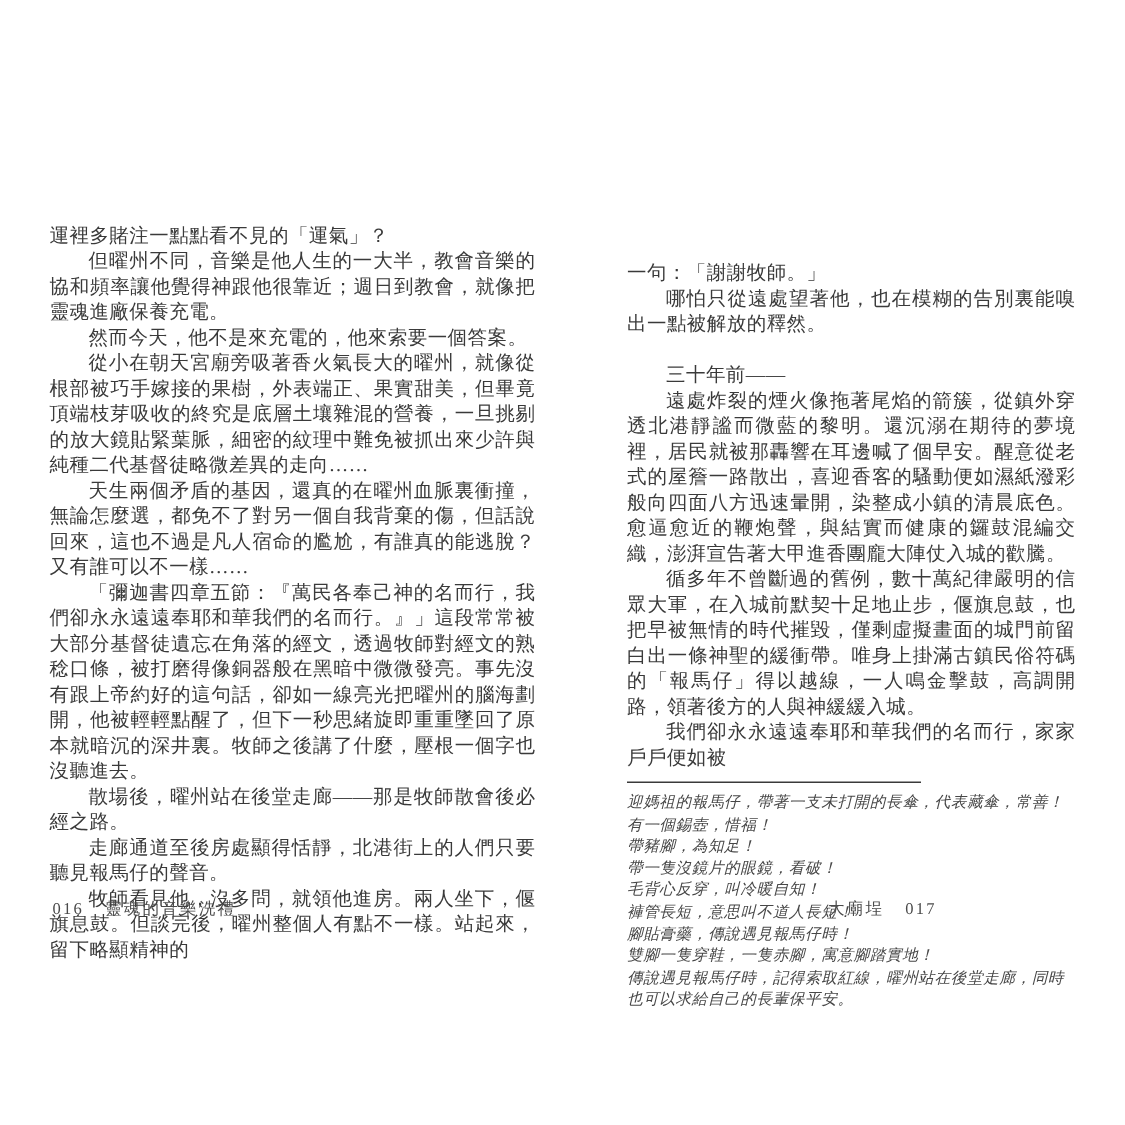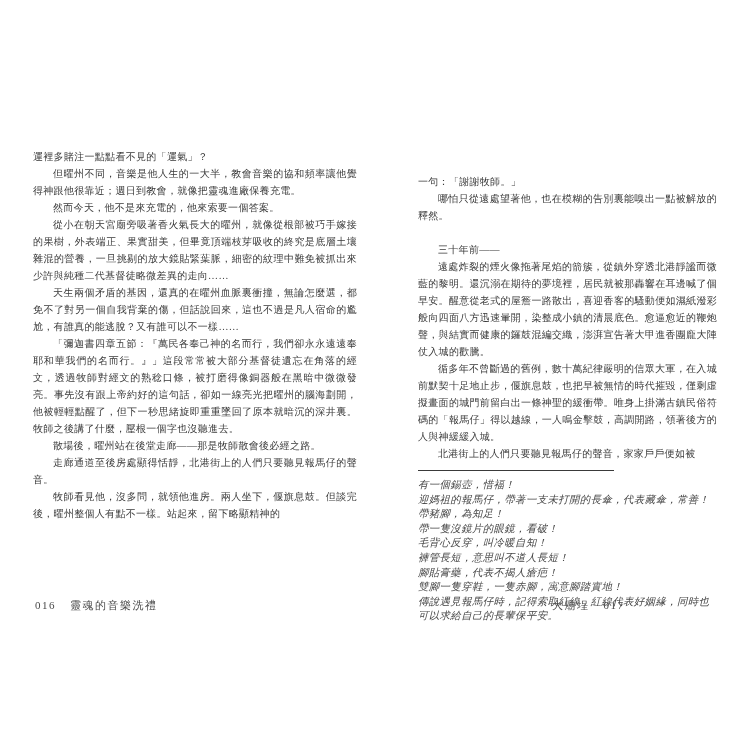--- a/index.html
+++ b/index.html
@@ -20,21 +20,21 @@
   }
   .page {
     position: absolute;
     top: 148px;
   }
   .page-left  { left: 33px;  width: 324px; }
   .page-right { left: 418px; width: 299px; margin-top: 25px; }
 
   .para {
     margin: 0;
-    font-size: 10px;
+    font-size: 13px;
     line-height: 17px;
     letter-spacing: 0.3px;
     text-align: justify;
     text-indent: 2em;
     word-break: break-all;
   }
   .para.flush { text-indent: 0; }
   .section-heading { margin-top: 17px; }
 
   .footnotes { margin-top: 8px; }
@@ -84,33 +84,33 @@
     <p class="para">走廊通道至後房處顯得恬靜，北港街上的人們只要聽見報馬仔的聲音。</p>
     <p class="para">牧師看見他，沒多問，就領他進房。兩人坐下，偃旗息鼓。但談完後，曜州整個人有點不一樣。站起來，留下略顯精神的</p>
   </div>
 
   <div class="page page-right">
     <p class="para flush">一句：「謝謝牧師。」</p>
     <p class="para">哪怕只從遠處望著他，也在模糊的告別裏能嗅出一點被解放的釋然。</p>
     <p class="para section-heading">三十年前——</p>
     <p class="para">遠處炸裂的煙火像拖著尾焰的箭簇，從鎮外穿透北港靜謐而微藍的黎明。還沉溺在期待的夢境裡，居民就被那轟響在耳邊喊了個早安。醒意從老式的屋簷一路散出，喜迎香客的騷動便如濕紙潑彩般向四面八方迅速暈開，染整成小鎮的清晨底色。愈逼愈近的鞭炮聲，與結實而健康的鑼鼓混編交織，澎湃宣告著大甲進香團龐大陣仗入城的歡騰。</p>
     <p class="para">循多年不曾斷過的舊例，數十萬紀律嚴明的信眾大軍，在入城前默契十足地止步，偃旗息鼓，也把早被無情的時代摧毀，僅剩虛擬畫面的城門前留白出一條神聖的緩衝帶。唯身上掛滿古鎮民俗符碼的「報馬仔」得以越線，一人鳴金擊鼓，高調開路，領著後方的人與神緩緩入城。</p>
-    <p class="para">北港街上的人們只要聽見報馬仔的聲音，家家戶戶便如被</p>
+    <p class="para">我們卻永永遠遠奉耶和華我們的名而行，家家戶戶便如被</p>
 
     <div class="footnotes">
       <hr class="fn-divider">
+      <p class="fn">迎媽祖的報馬仔，帶著一支未打開的長傘，代表藏傘，常善！</p>
       <p class="fn">有一個錫壺，惜福！</p>
-      <p class="fn">迎媽祖的報馬仔，帶著一支未打開的長傘，代表藏傘，常善！</p>
       <p class="fn">帶豬腳，為知足！</p>
       <p class="fn">帶一隻沒鏡片的眼鏡，看破！</p>
       <p class="fn">毛背心反穿，叫冷暖自知！</p>
       <p class="fn">褲管長短，意思叫不道人長短！</p>
-      <p class="fn">腳貼膏藥，代表不揭人瘡疤！</p>
+      <p class="fn">腳貼膏藥，傳說遇見報馬仔時！</p>
       <p class="fn">雙腳一隻穿鞋，一隻赤腳，寓意腳踏實地！</p>
-      <p class="fn">傳說遇見報馬仔時，記得索取紅線，紅線代表好姻緣，同時也可以求給自己的長輩保平安。</p>
+      <p class="fn">傳說遇見報馬仔時，記得索取紅線，曜州站在後堂走廊，同時也可以求給自己的長輩保平安。</p>
     </div>
   </div>
 
   <div class="footer footer-left">
     <span>016</span><span class="gap"></span><span>靈魂的音樂洗禮</span>
   </div>
   <div class="footer footer-right">
     <span>大廟埕</span><span class="gap"></span><span>017</span>
   </div>
 

